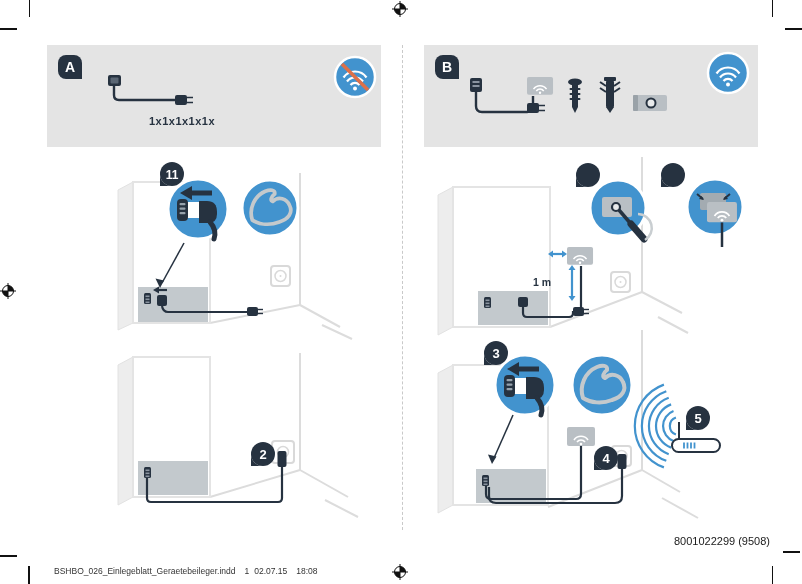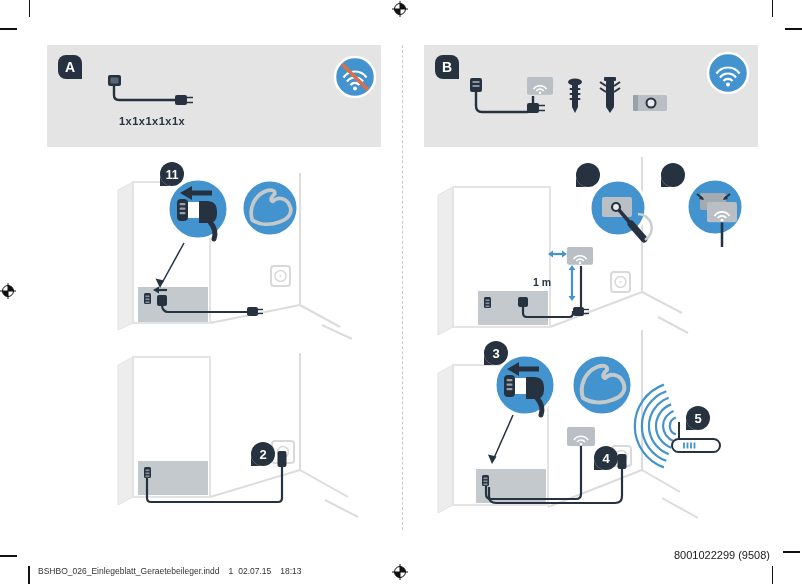--- a/index.html
+++ b/index.html
@@ -7,25 +7,25 @@
         font-family:"Liberation Sans",sans-serif;color:#263240;}
   .abs{position:absolute;}
   .crop{position:absolute;background:#111;}
   .fold{position:absolute;left:402px;top:45px;height:485px;width:0;border-left:1px dashed #c9c9c9;}
   .panel{position:absolute;top:45px;width:334px;height:102px;background:#e4e4e4;}
   .panel-a{left:47px;}
   .panel-b{left:424px;}
   .letter-badge{position:absolute;left:11px;top:10px;width:24px;height:24px;background:#263240;
         border-radius:8px 8px 0 8px;color:#fff;font-weight:bold;font-size:14px;line-height:24px;
         text-align:center;}
-  .qty{position:absolute;left:72px;top:70px;width:110px;text-align:left;font-size:11px;
+  .qty{position:absolute;left:80px;top:70px;width:110px;text-align:center;font-size:11px;
         font-weight:bold;letter-spacing:.5px;color:#263240;}
-  .partnum{position:absolute;right:32px;top:549px;font-size:11px;color:#1a1a1a;}
+  .partnum{position:absolute;right:32px;top:535px;font-size:11px;color:#1a1a1a;}
   .footer{position:absolute;left:38px;top:566px;font-size:8.5px;color:#333;}
-  .footer span.f{margin-right:9px;}
+  .footer span.f{margin-right:9px;margin-left:16px;}
   .footer span.p{margin-right:5px;}
   .footer span.d{margin-right:9px;}
   svg{display:block;}
 </style>
 </head>
 <body>
 
 <div id="page">
 
   <svg width="0" height="0" style="position:absolute">
@@ -346,16 +346,16 @@
     <g transform="translate(278,88)">
       <circle r="12" fill="#263240"></circle>
       <path d="M-12,0 A12,12 0 0 0 0,12 L-12,12 Z" fill="#263240"></path>
       <text y="4.5" text-anchor="middle" fill="#fff" font-size="13" font-weight="bold" font-family="Liberation Sans, sans-serif">5</text>
     </g>
   </svg>
 
   <div class="partnum">8001022299 (9508)</div>
 
   <div class="footer">
-    <span class="f">BSHBO_026_Einlegeblatt_Geraetebeileger.indd</span><span class="p">1</span><span class="d">02.07.15</span><span>18:13</span>
+    <span class="f">BSHBO_026_Einlegeblatt_Geraetebeileger.indd</span><span class="p">1</span><span class="d">02.07.15</span><span>18:08</span>
   </div>
 
 </div>
 
 </body></html>

